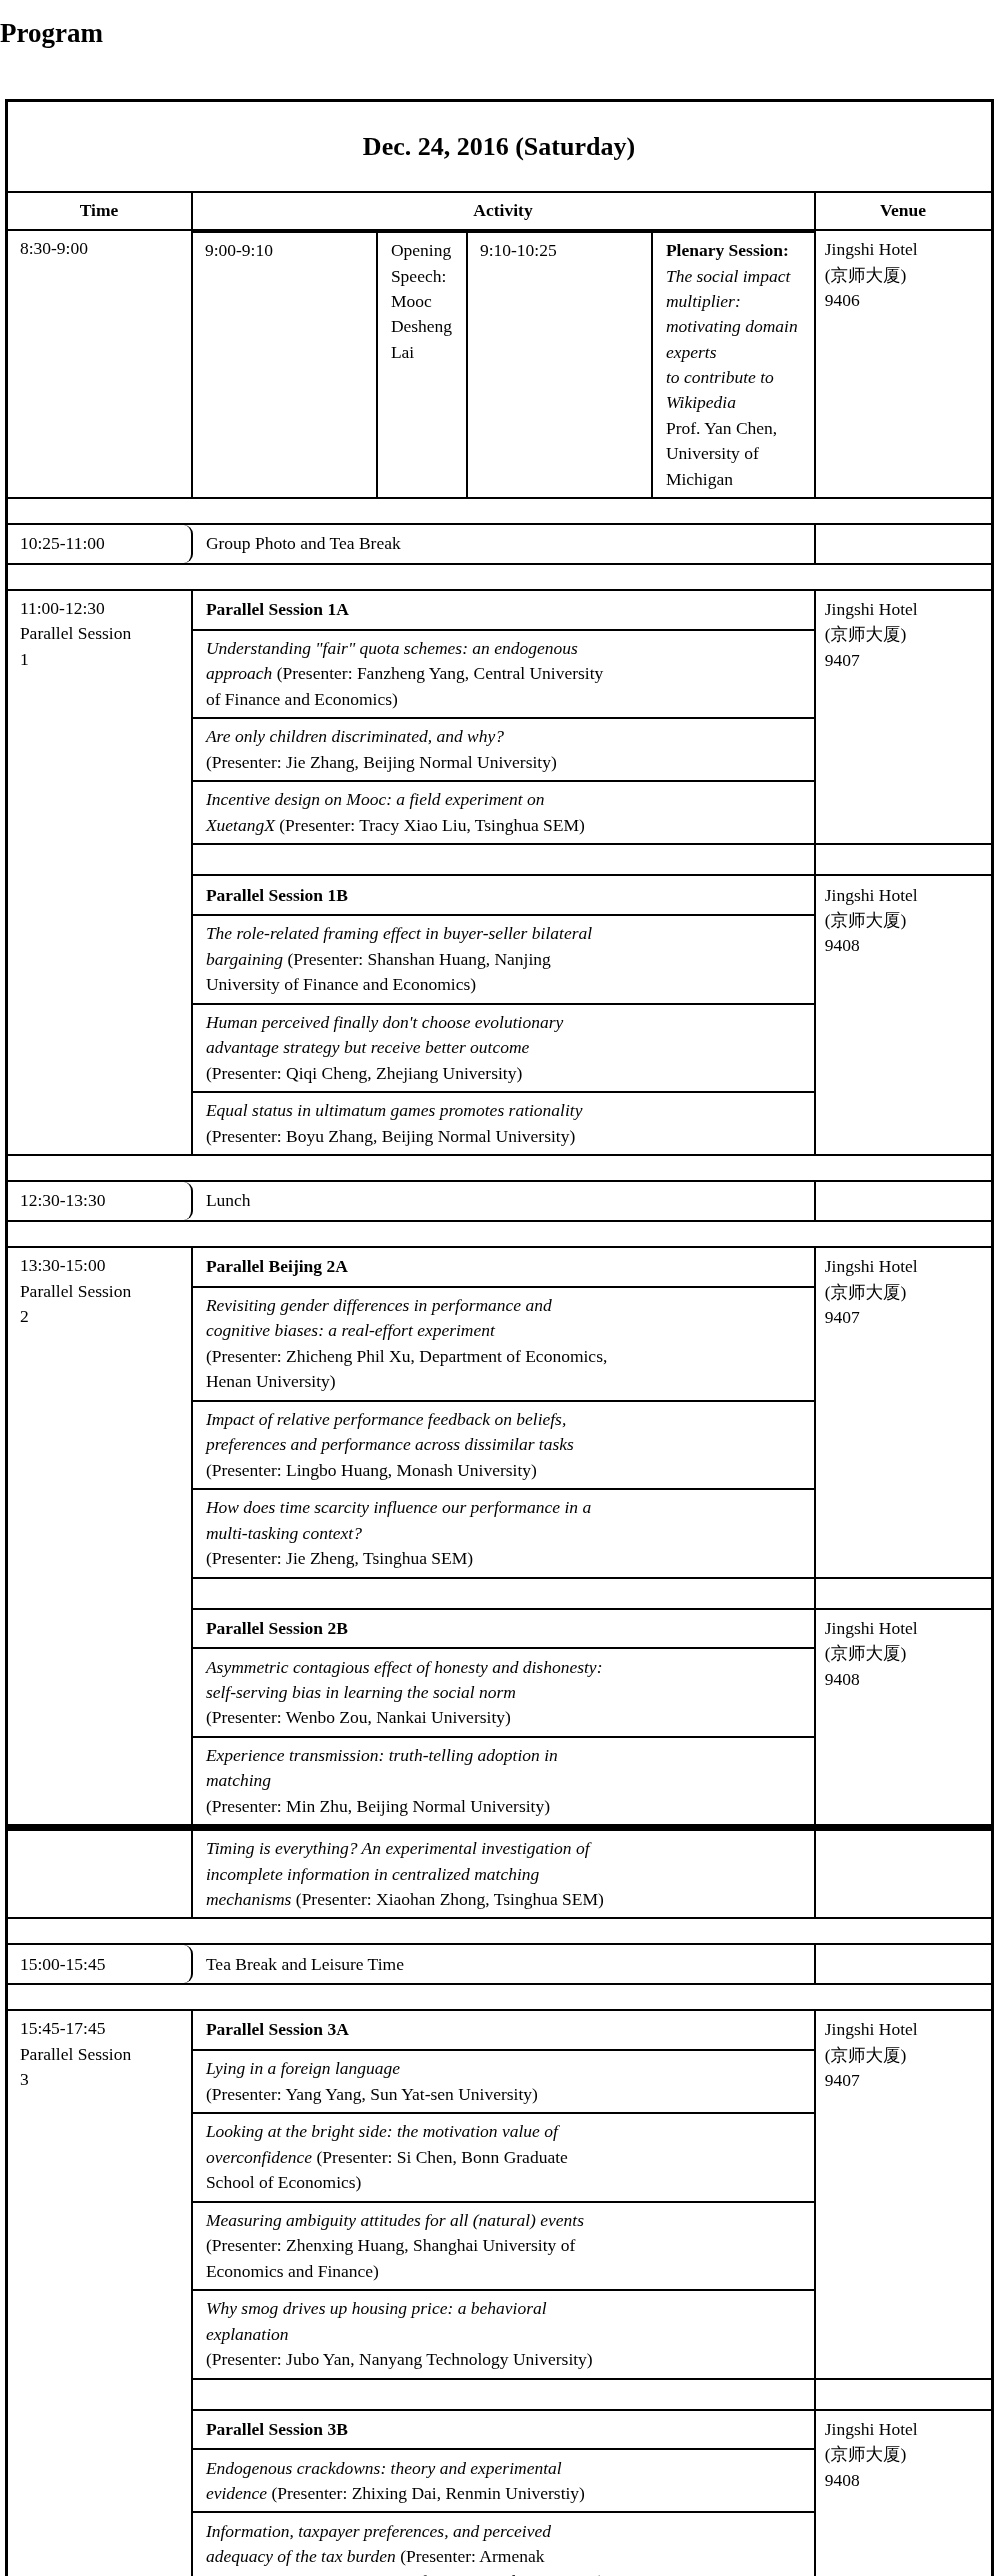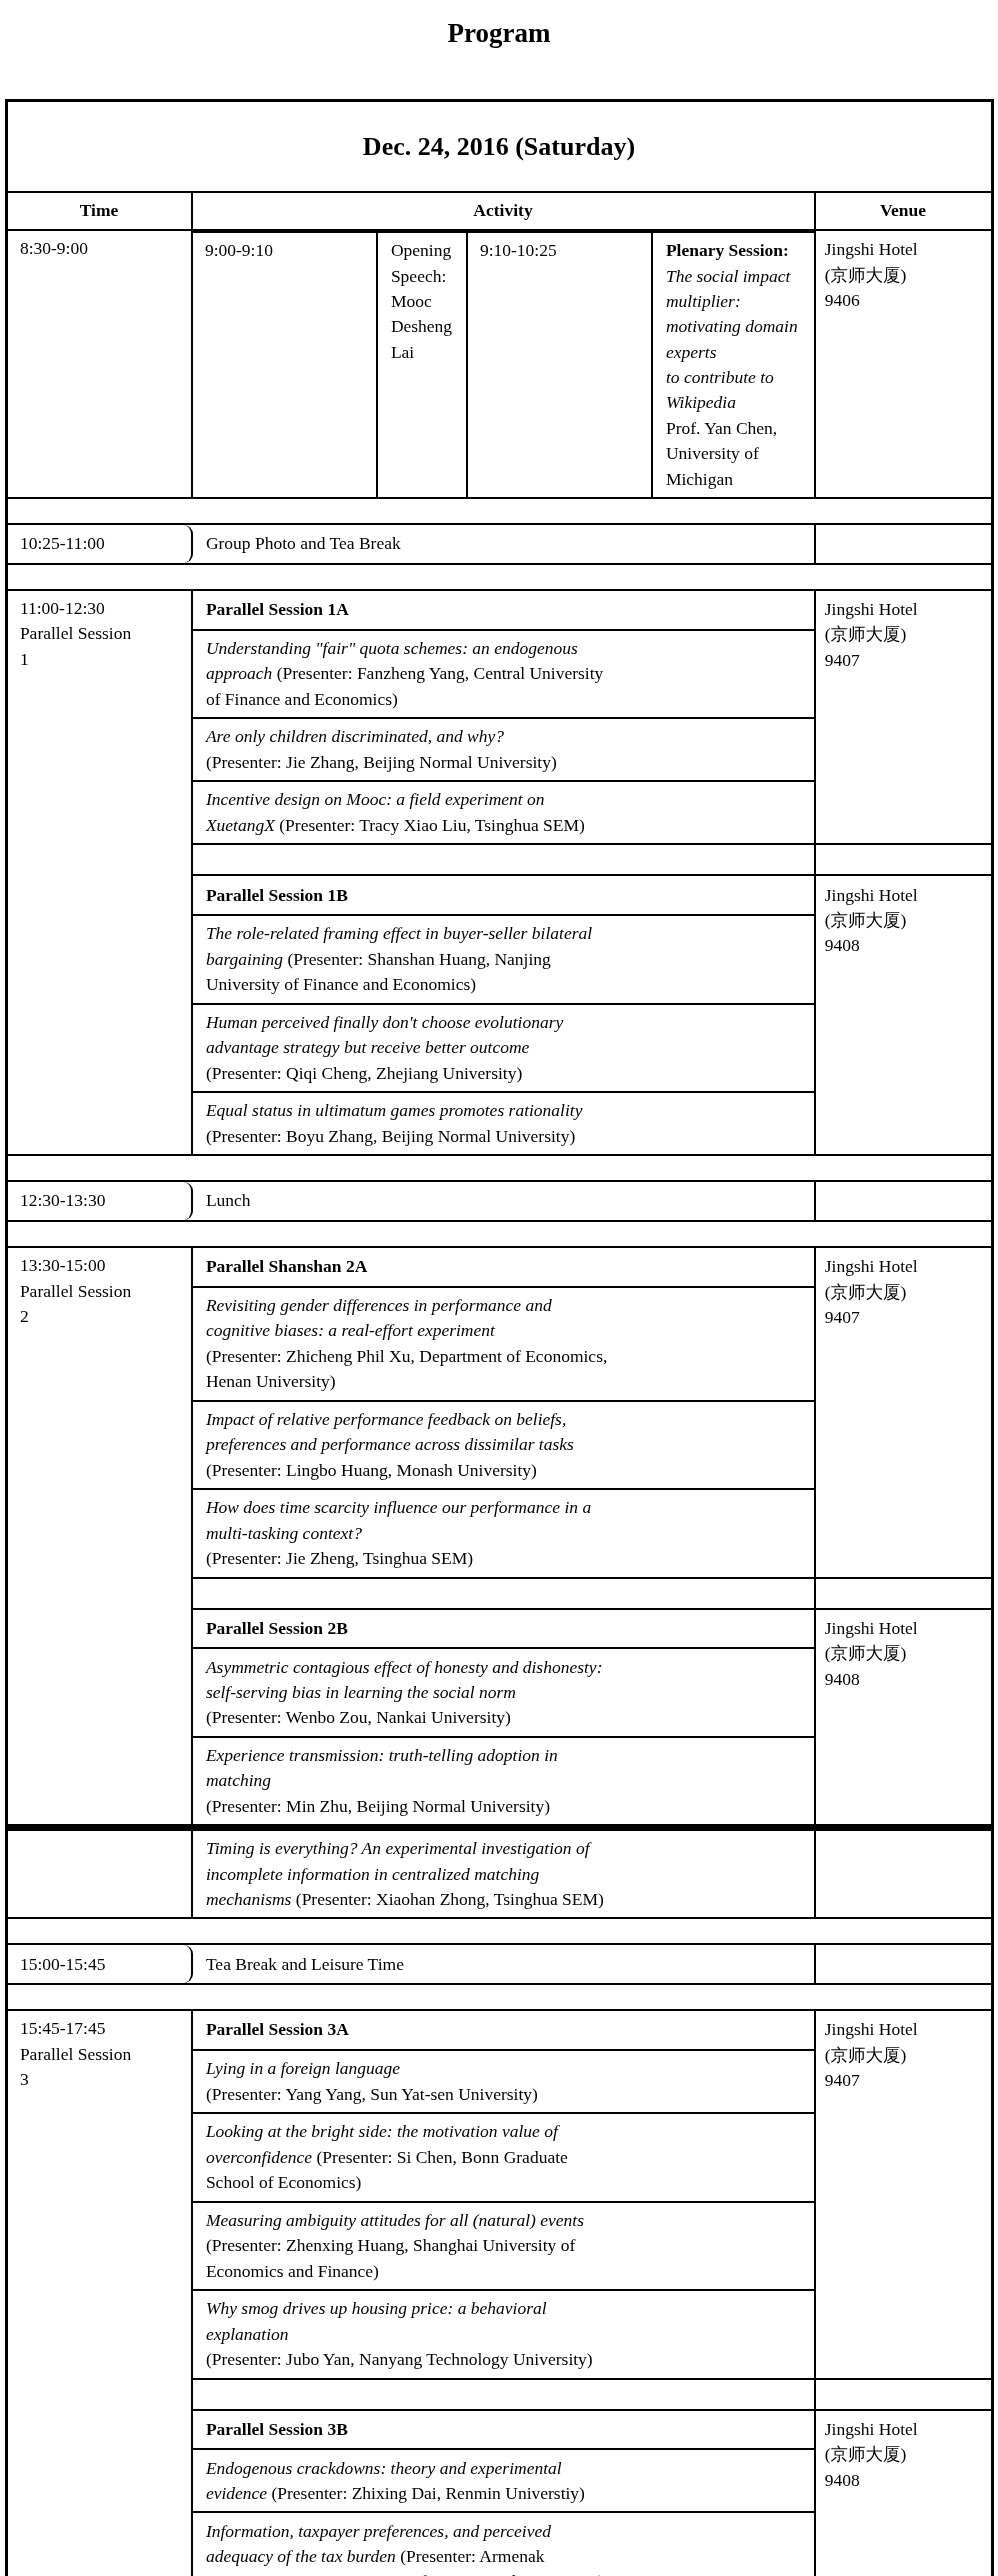--- a/index.html
+++ b/index.html
@@ -6,21 +6,21 @@
   body{
     width:998px;
     font-family:"Liberation Serif","DejaVu Serif",serif;
     font-size:17.5px;
     line-height:1.45;
   }
   .pre{white-space:pre-line;}
   .doc-title{
     font-size:27px;
     font-weight:bold;
-    text-align:center;
+    text-align:left;
     margin:14.4px 0 45px 0;
   }
   .tbl{
     width:983px;
     margin:0 auto;
     border:3.1px solid #000;
   }
   .tbl > :not(:first-child){border-top:2.1px solid #000;}
 
   .dayhdr{
@@ -172,21 +172,21 @@
 
   <div class="gap"></div>
 
   <div class="block">
     <div class="tcol pre">13:30-15:00
 Parallel Session
 2</div>
     <div class="bbody">
       <div class="group">
         <div class="acts">
-          <div class="shdr">Parallel Shanshan 2A</div>
+          <div class="shdr">Parallel Beijing 2A</div>
           <div class="paper pre"><span class="pt">Revisiting gender differences in performance and
 cognitive biases: a real-effort experiment
 </span><span class="pp">(Presenter: Zhicheng Phil Xu, Department of Economics,
 Henan University)</span></div>
           <div class="paper pre"><span class="pt">Impact of relative performance feedback on beliefs,
 preferences and performance across dissimilar tasks
 </span><span class="pp">(Presenter: Lingbo Huang, Monash University)</span></div>
           <div class="paper pre"><span class="pt">How does time scarcity influence our performance in a
 multi-tasking context?
 </span><span class="pp">(Presenter: Jie Zheng, Tsinghua SEM)</span></div>

